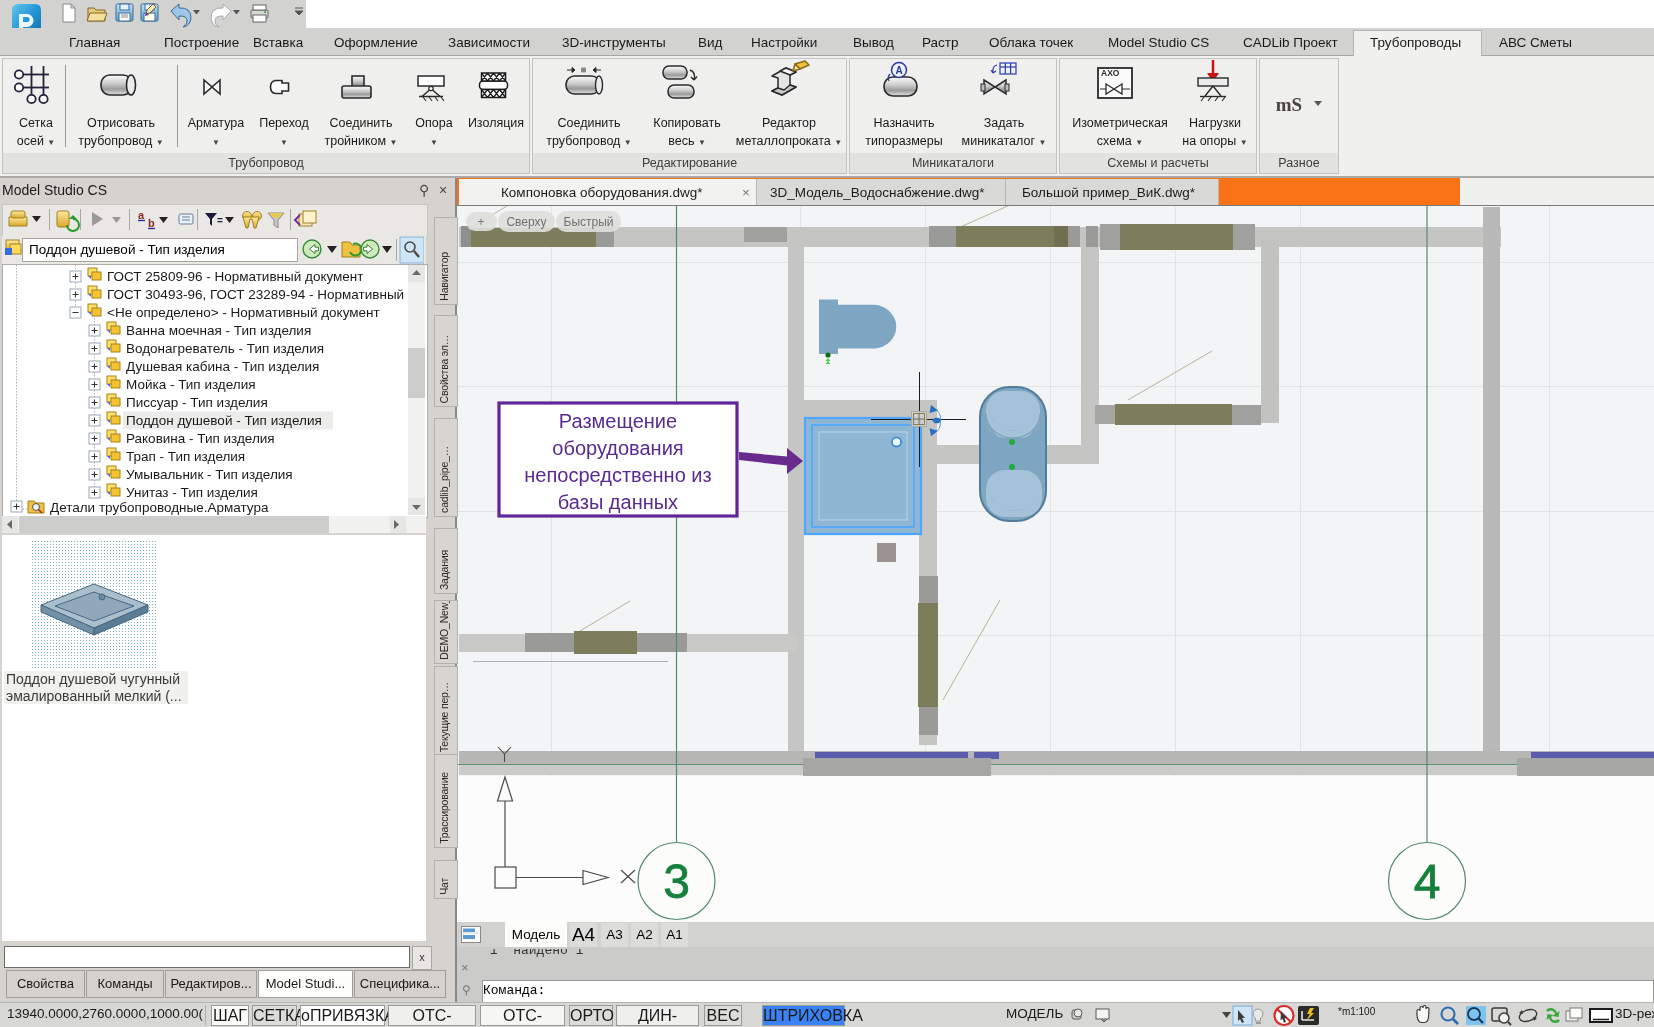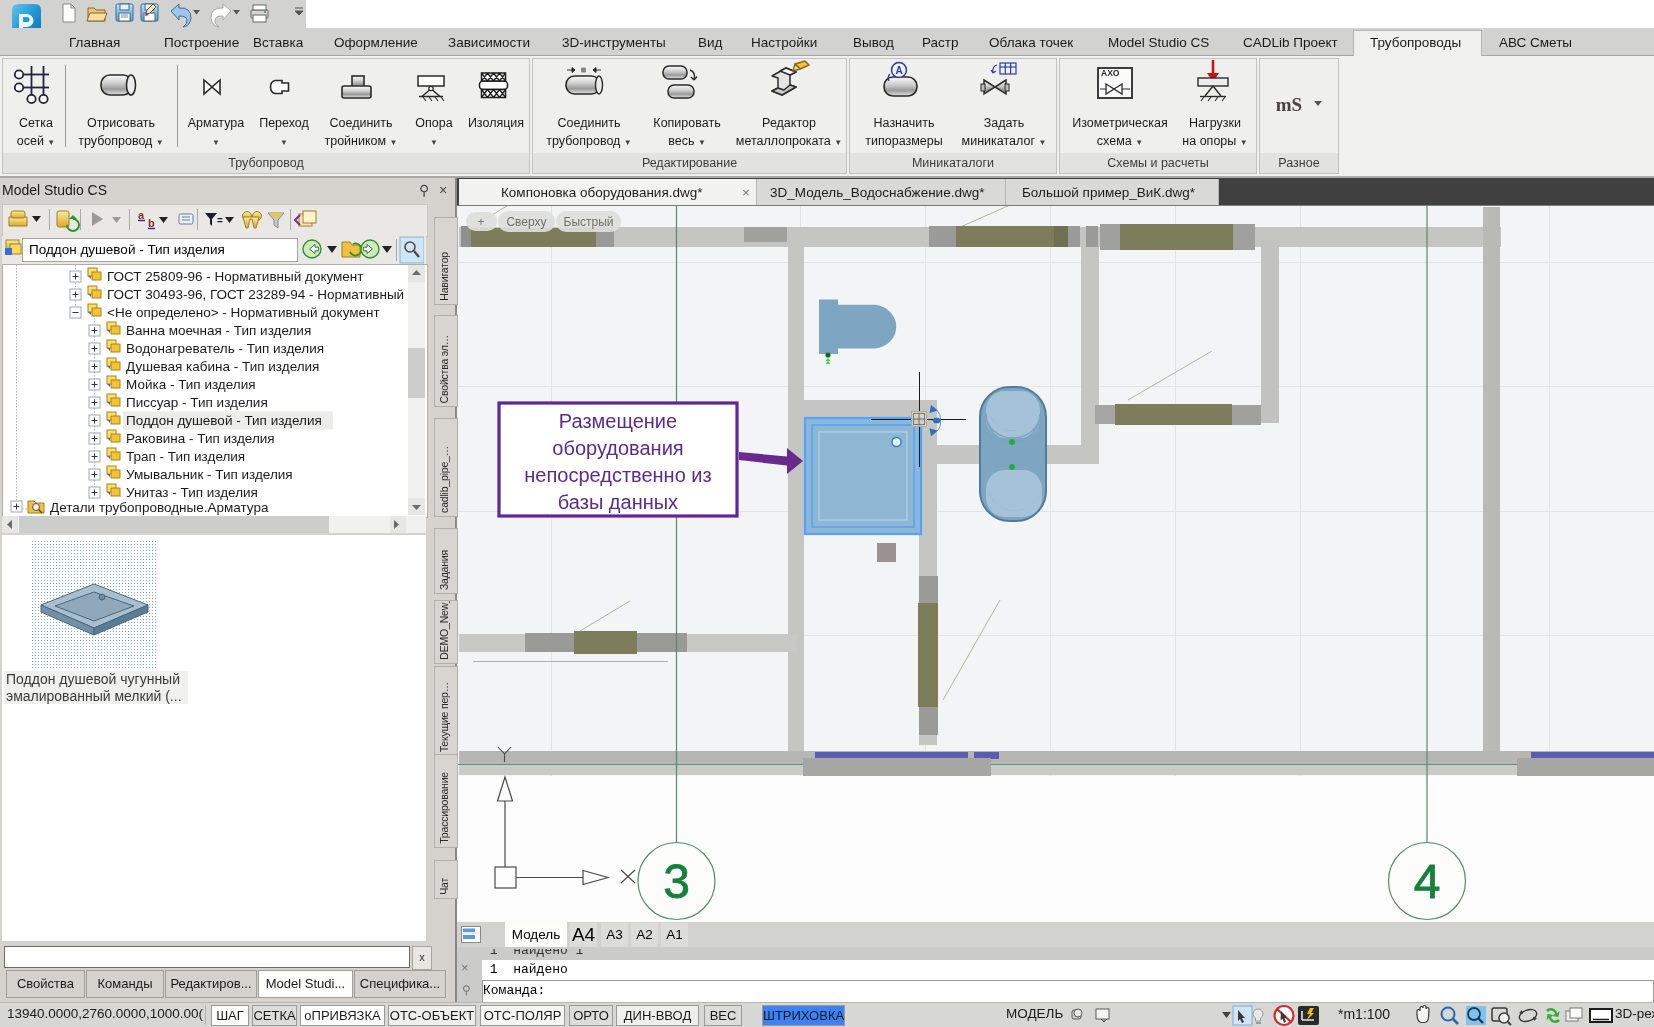--- a/index.html
+++ b/index.html
@@ -37,28 +37,28 @@
   #linputx{left:412px;top:768px;width:18px;height:22px;background:#e8e6e2;border:1px solid #a8a6a2;
      font-size:11px;text-align:center;line-height:20px;color:#333;}
   .ltab{position:absolute;top:792px;height:26px;background:#d5d2cd;border:1px solid #a09e9a;
      font-size:13px;color:#1a1a1a;text-align:center;line-height:25px;}
   
   .vtab{position:absolute;left:434px;width:22px;background:#d8d5d0;border:1px solid #b2b0ac;
      font-size:10.5px;color:#2a2a28;overflow:hidden;}
   .vtab span{position:absolute;left:3px;bottom:3px;writing-mode:vertical-rl;transform:rotate(180deg);
      white-space:nowrap;letter-spacing:-0.2px;}
   
-  #doctabs{left:455px;top:178px;width:1199px;height:27px;background:#404040;}
+  #doctabs{left:455px;top:178px;width:1005px;height:27px;background:#f97316;}
   .dtab{position:absolute;top:1px;height:26px;font-size:13.5px;color:#1c1c1c;line-height:27px;}
   #cmdarea{left:455px;top:947px;width:1199px;height:55px;background:#cbcbc9;}
   
   #statusbar{left:0;top:1002px;width:1654px;height:25px;background:#d7d7d5;border-top:1px solid #b5b5b3;
      font-size:13px;color:#1a1a1a;}
   .sbtn{position:absolute;top:2px;height:19px;border:1px solid #9a9a98;background:#dcdcda;
-     text-align:center;font-size:13px;line-height:19px;color:#1a1a1a;}
+     text-align:center;font-size:16px;line-height:19px;color:#1a1a1a;}
   mark{background:none;color:inherit;}
 </style>
 </head>
 <body>
 <div id="app">
 
   <div class="abs" id="qat"></div>
   <div class="abs" id="qatgray"></div>
   <svg class="abs" style="left:0;top:0;" width="330" height="56" viewBox="0 0 330 56">
     <defs>
@@ -489,22 +489,20 @@
     <div style="position:absolute;left:146px;top:1px;width:27px;height:24px;background:#dcdcda;text-align:center;font-size:13.5px;line-height:24px;">А3</div>
     <div style="position:absolute;left:176px;top:1px;width:27px;height:24px;background:#dcdcda;text-align:center;font-size:13.5px;line-height:24px;">А2</div>
     <div style="position:absolute;left:206px;top:1px;width:27px;height:24px;background:#dcdcda;text-align:center;font-size:13.5px;line-height:24px;">А1</div>
   </div>
 
   <div class="abs" id="cmdarea">
     <div style="position:absolute;left:27px;top:2px;width:200px;height:10px;overflow:hidden;
         font-family:'Liberation Mono',monospace;font-size:13px;color:#333;">
         <span style="position:absolute;top:-6px;">&nbsp;1&nbsp;&nbsp;найдено&nbsp;1</span>
       </div>
-    <div style="position:absolute;left:27px;top:13px;right:0;height:20px;background:#fff;
-        font-family:'Liberation Mono',monospace;font-size:13px;line-height:20px;">&nbsp;1&nbsp;&nbsp;найдено</div>
     <div style="position:absolute;left:27px;top:33px;right:0;height:21px;background:#fff;border:1px solid #9a9a98;
         font-family:'Liberation Mono',monospace;font-size:13px;line-height:19px;">Команда:</div>
     <div style="position:absolute;left:6px;top:13px;color:#777;font-size:13px;">×</div>
     <div style="position:absolute;left:7px;top:36px;color:#777;font-size:12px;">⚲</div>
   </div>
 
   <div class="abs" id="lpanel">
     <div class="abs" id="ltitle">Model Studio CS
       <span style="position:absolute;left:417px;top:0px;color:#444;">⚲</span>
       <span style="position:absolute;left:437px;top:0px;color:#444;">×</span>
@@ -773,21 +771,21 @@
     <div class="sbtn" style="left:211px;width:36px;background:#fcfcfa;">ШАГ</div>
     <div class="sbtn" style="left:252px;width:43px;">СЕТКА</div>
     <div class="sbtn" style="left:300px;width:83px;background:#ffffff;">оПРИВЯЗКА</div>
     <div class="sbtn" style="left:388px;width:86px;background:#efefed;">ОТС-ОБЪЕКТ</div>
     <div class="sbtn" style="left:480px;width:83px;background:#f6f6f4;">ОТС-ПОЛЯР</div>
     <div class="sbtn" style="left:569px;width:42px;">ОРТО</div>
     <div class="sbtn" style="left:616px;width:81px;background:#efefed;">ДИН-ВВОД</div>
     <div class="sbtn" style="left:704px;width:36px;">ВЕС</div>
     <div class="sbtn" style="left:762px;width:81px;background:#3b82f6;">ШТРИХОВКА</div>
     <div style="position:absolute;left:1006px;top:3px;font-size:13.5px;">МОДЕЛЬ</div>
-    <div style="position:absolute;left:1338px;top:3px;font-size:14px;">*m1:100</div>
+    <div style="position:absolute;left:1338px;top:3px;font-size:10px;">*m1:100</div>
     <div style="position:absolute;left:1615px;top:3px;font-size:13.5px;white-space:nowrap;">3D-реж</div>
     <svg style="position:absolute;left:1060px;top:0;" width="560" height="25" viewBox="1060 0 560 25">
       <g stroke="#5a5a58" fill="none">
         <rect x="1072" y="7" width="9" height="9" rx="2" fill="#d0d0ce"></rect>
         <circle cx="1078" cy="10" r="4" fill="#e8e8e6"></circle>
         <rect x="1096" y="6" width="13" height="10" fill="#f4f4f2"></rect>
         <path d="M1101 16 l3 3 l3 -3" fill="#8a8a88"></path>
       </g>
       <path d="M1222 9 l4.5 6 l4.5 -6 z" fill="#444"></path>
       <rect x="1233" y="3" width="19" height="19" fill="#cfe4f5" stroke="#7aaede"></rect>

